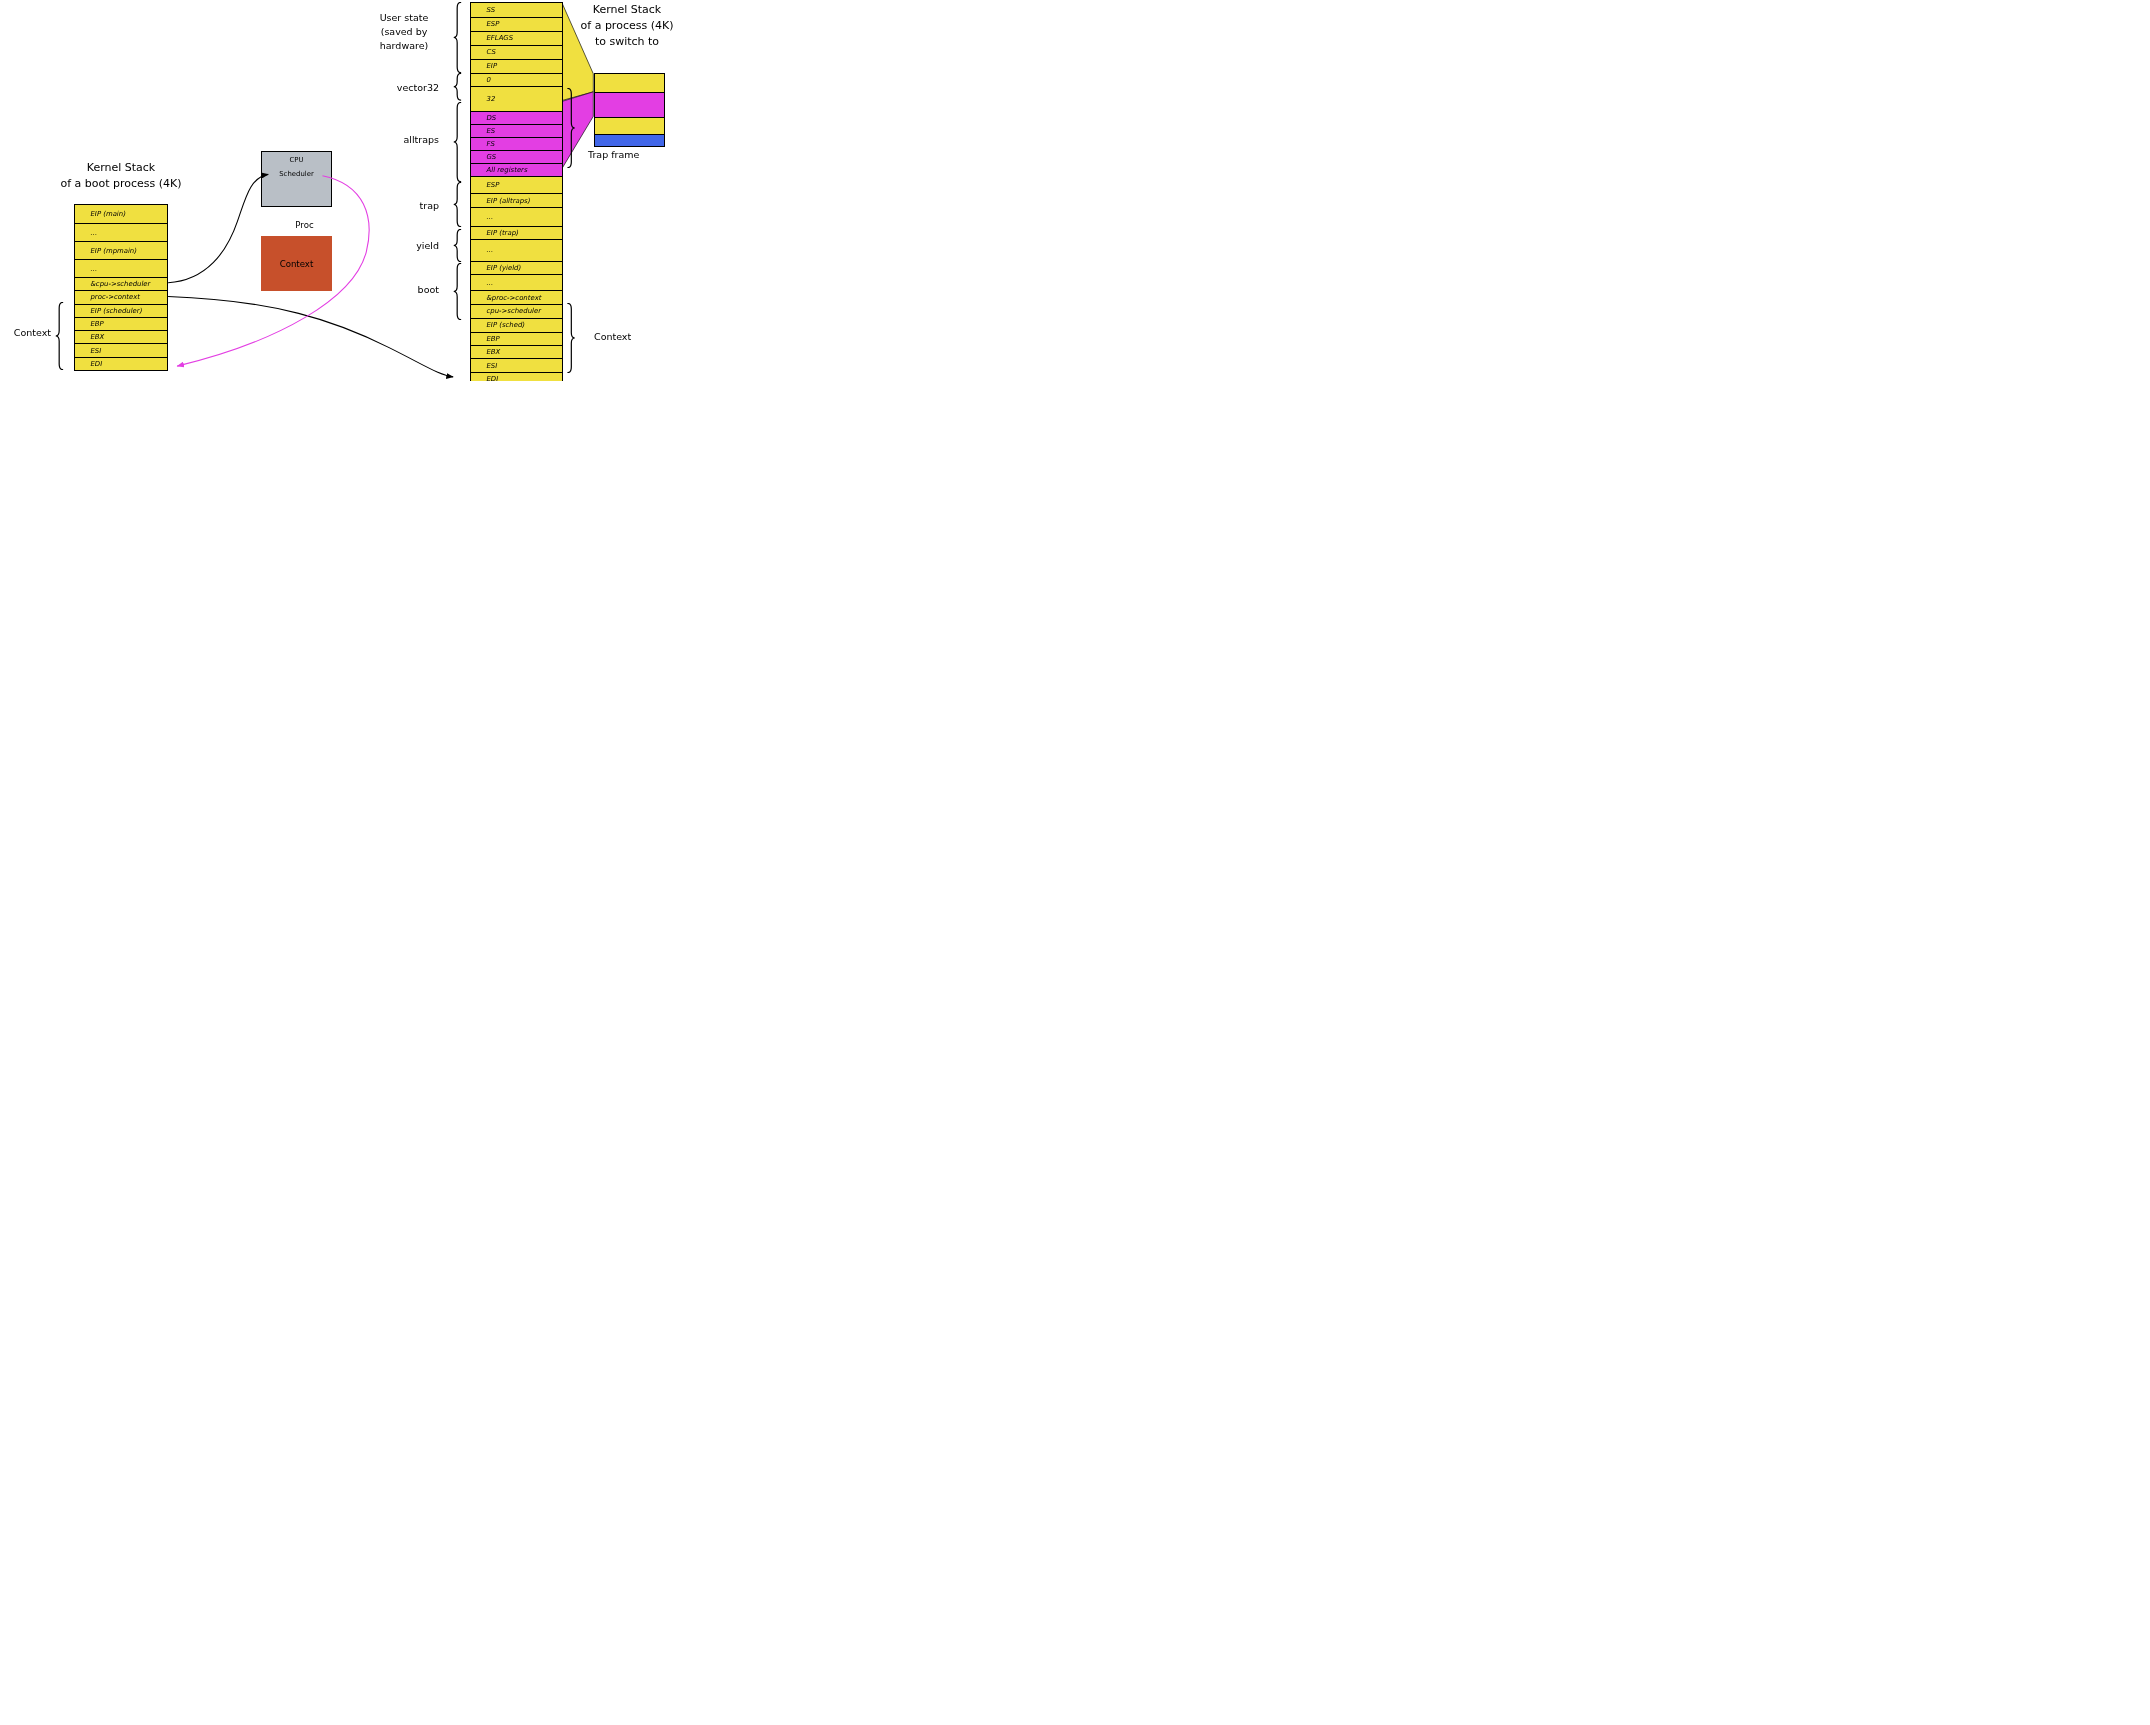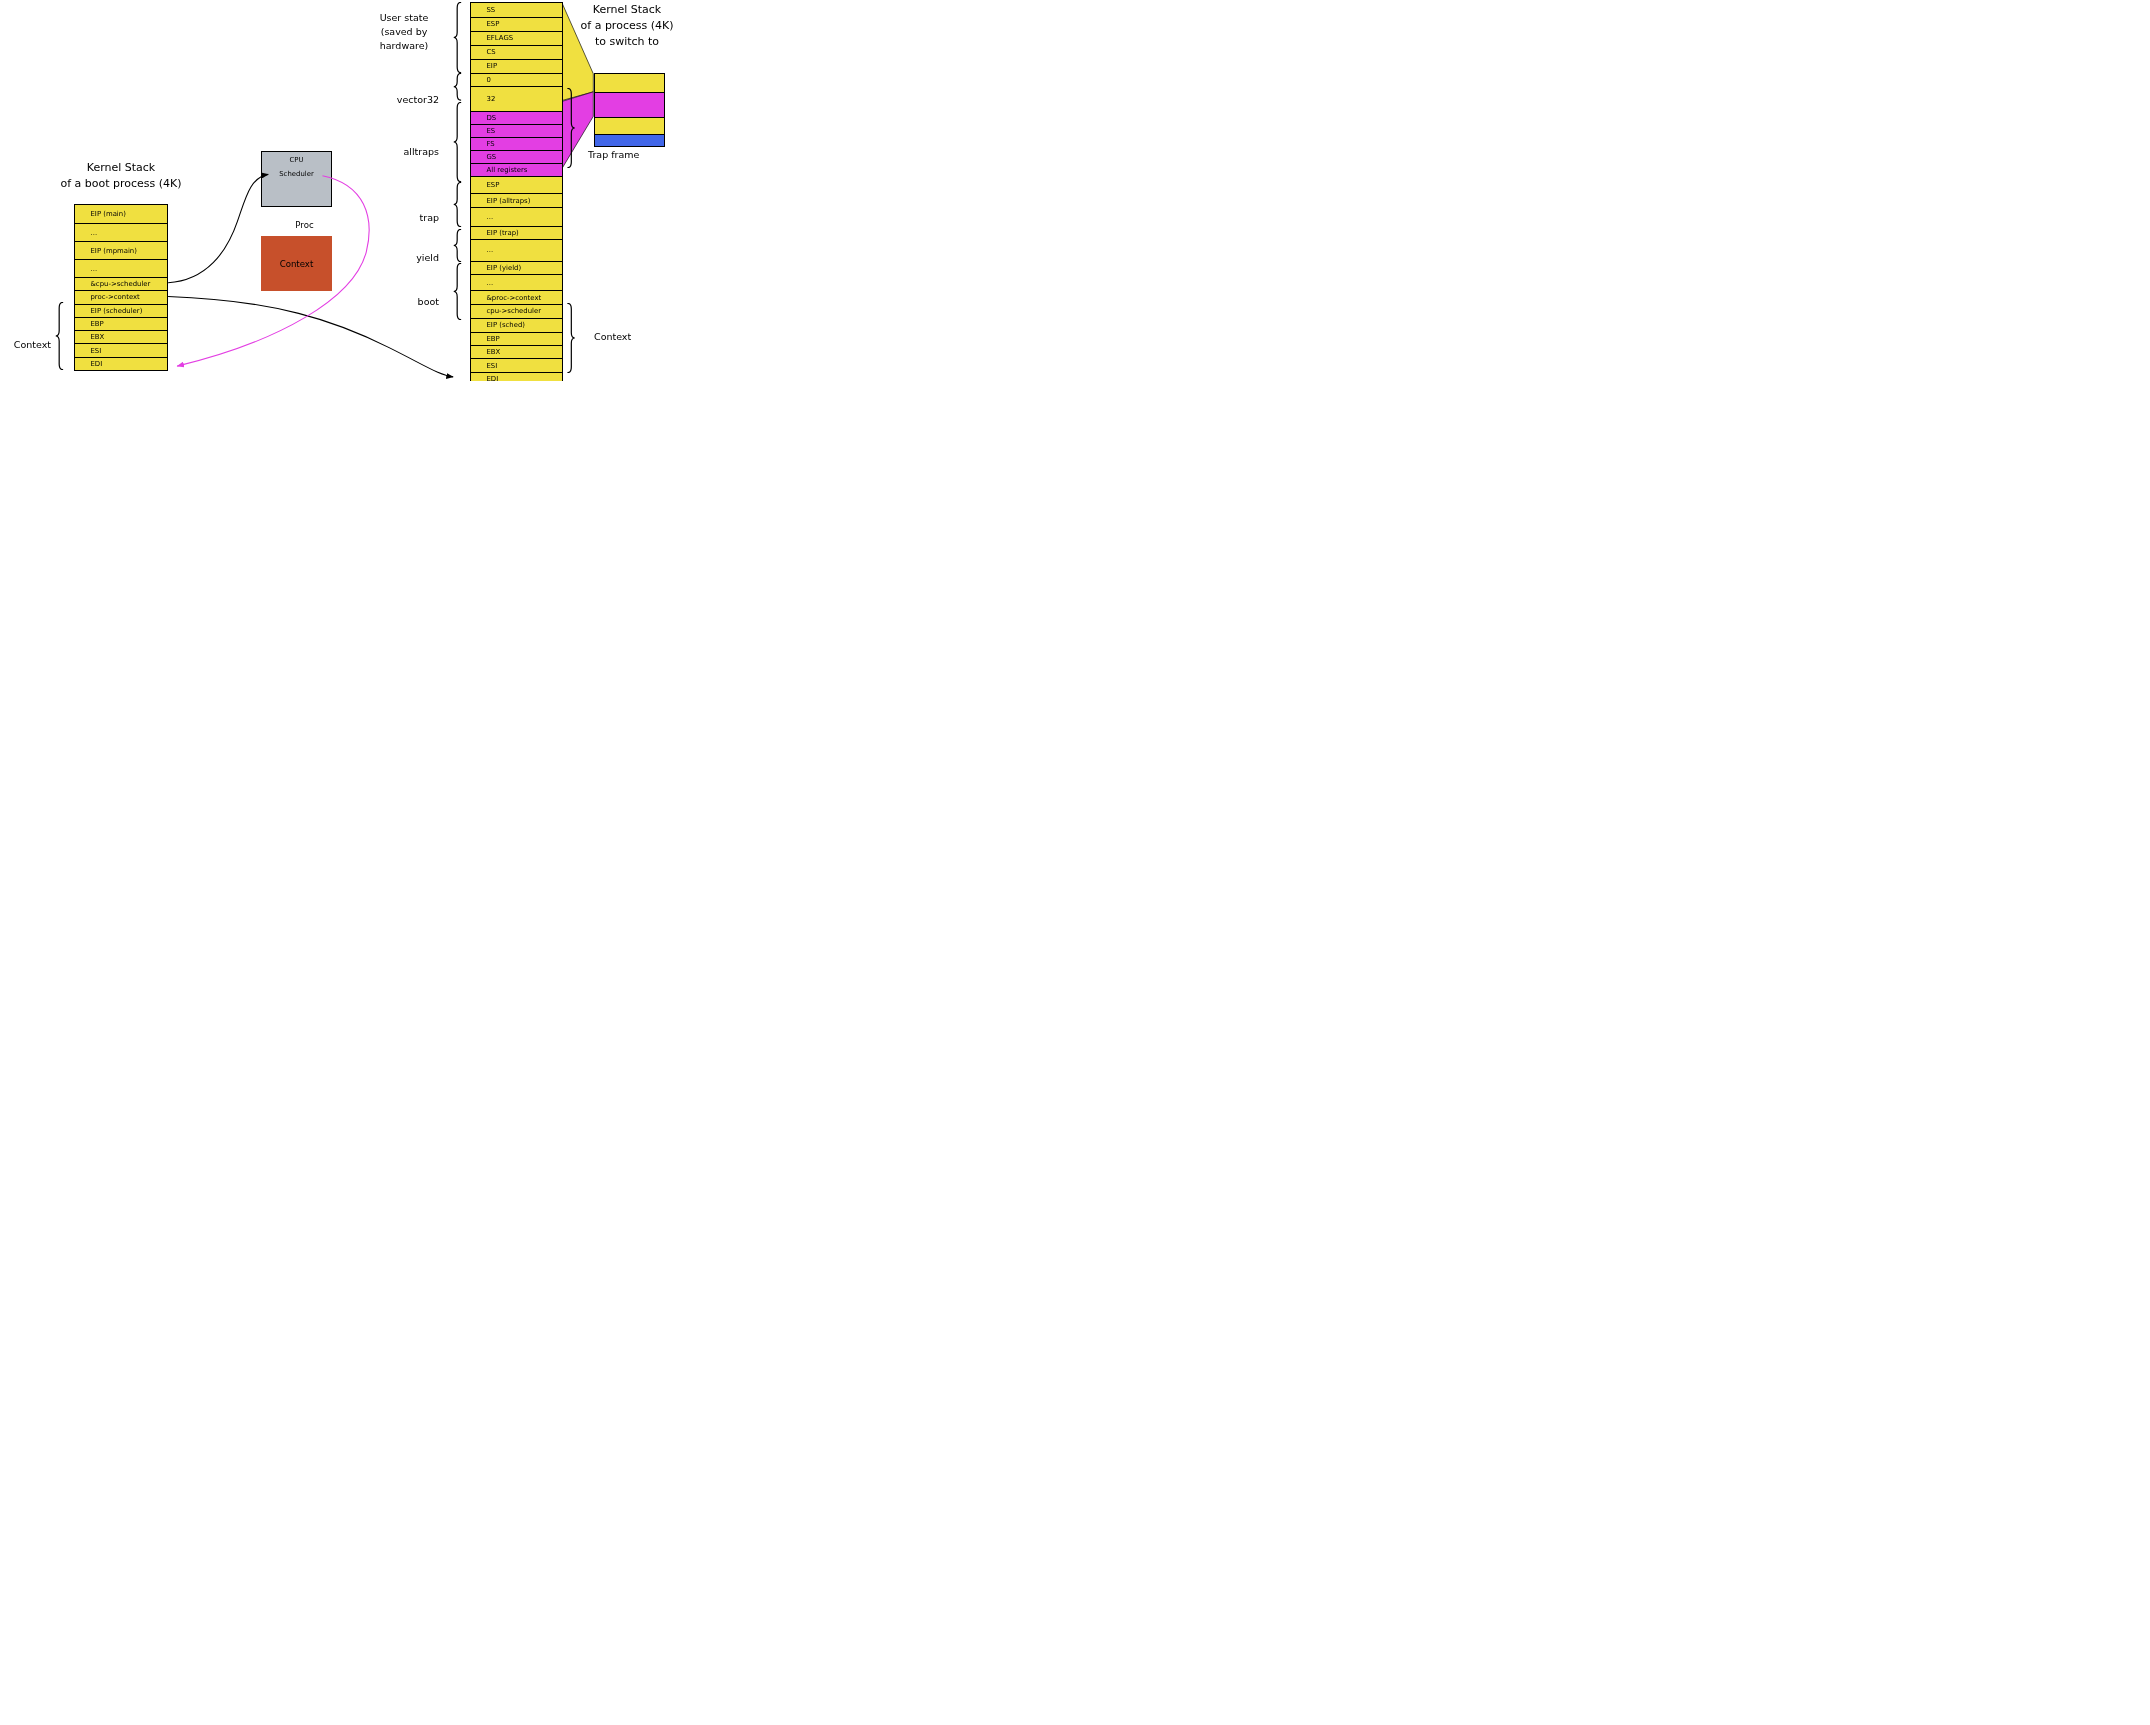--- a/index.html
+++ b/index.html
@@ -2,29 +2,29 @@
 <html style="--yellow: #F0E040; --magenta: #E33EE3; --blue: #4166E8; --gray: #B9BFC6; --orange: #C7502B;font-size:6.9px"><head>
 <meta charset="utf-8">
 <style>
   * { margin:0; padding:0; box-sizing:border-box; }
   html,body { background:#fff; }
   body { font-family:"DejaVu Sans", sans-serif; color:#000; }
   #canvas { position:relative; width:675px; height:381px; background:#fff; overflow:hidden; }
 
   .stack { position:absolute; border:0.9px solid #000; background:var(--yellow); }
   .row { border-top:0.9px solid #000; display:flex; align-items:center;
-         padding-left:15.5px; font-size:6.9px; background:var(--yellow); white-space:nowrap; }
+         padding-left:15.5px; font-size:6.9px; background:var(--yellow); white-space:nowrap;font-style:italic; }
   .stack .row:first-child { border-top:0; }
   .row.m { background:var(--magenta); }
   .row.thick { border-top-width:1.3px; }
   .h42 { height:18px; } .h31 { height:13.3px; }
 
   .title { position:absolute; font-size:11px; text-align:center; line-height:1.45; }
   .blabel { position:absolute; font-size:9.5px; line-height:1.45;text-align:center; }
-  .r { text-align:right;margin-top:12px; }
+  .r { text-align:right; }
   .brace { position:absolute; width:9.5px; }
 
   #cpu-box { position:absolute; left:261px; top:151px; width:71px; height:56px;
              background:var(--gray); border:0.9px solid #000; text-align:center;
              font-size:6.9px; padding-top:4.3px; }
   #cpu-box .sched { margin-top:6px; }
   #proc-label { position:absolute; left:269px; top:220px; width:71px; text-align:center; font-size:8.6px; }
   #proc-box { position:absolute; left:261px; top:236px; width:71px; height:55px;
               background:var(--orange); display:flex; align-items:center; justify-content:center;
               font-size:8.6px; }

